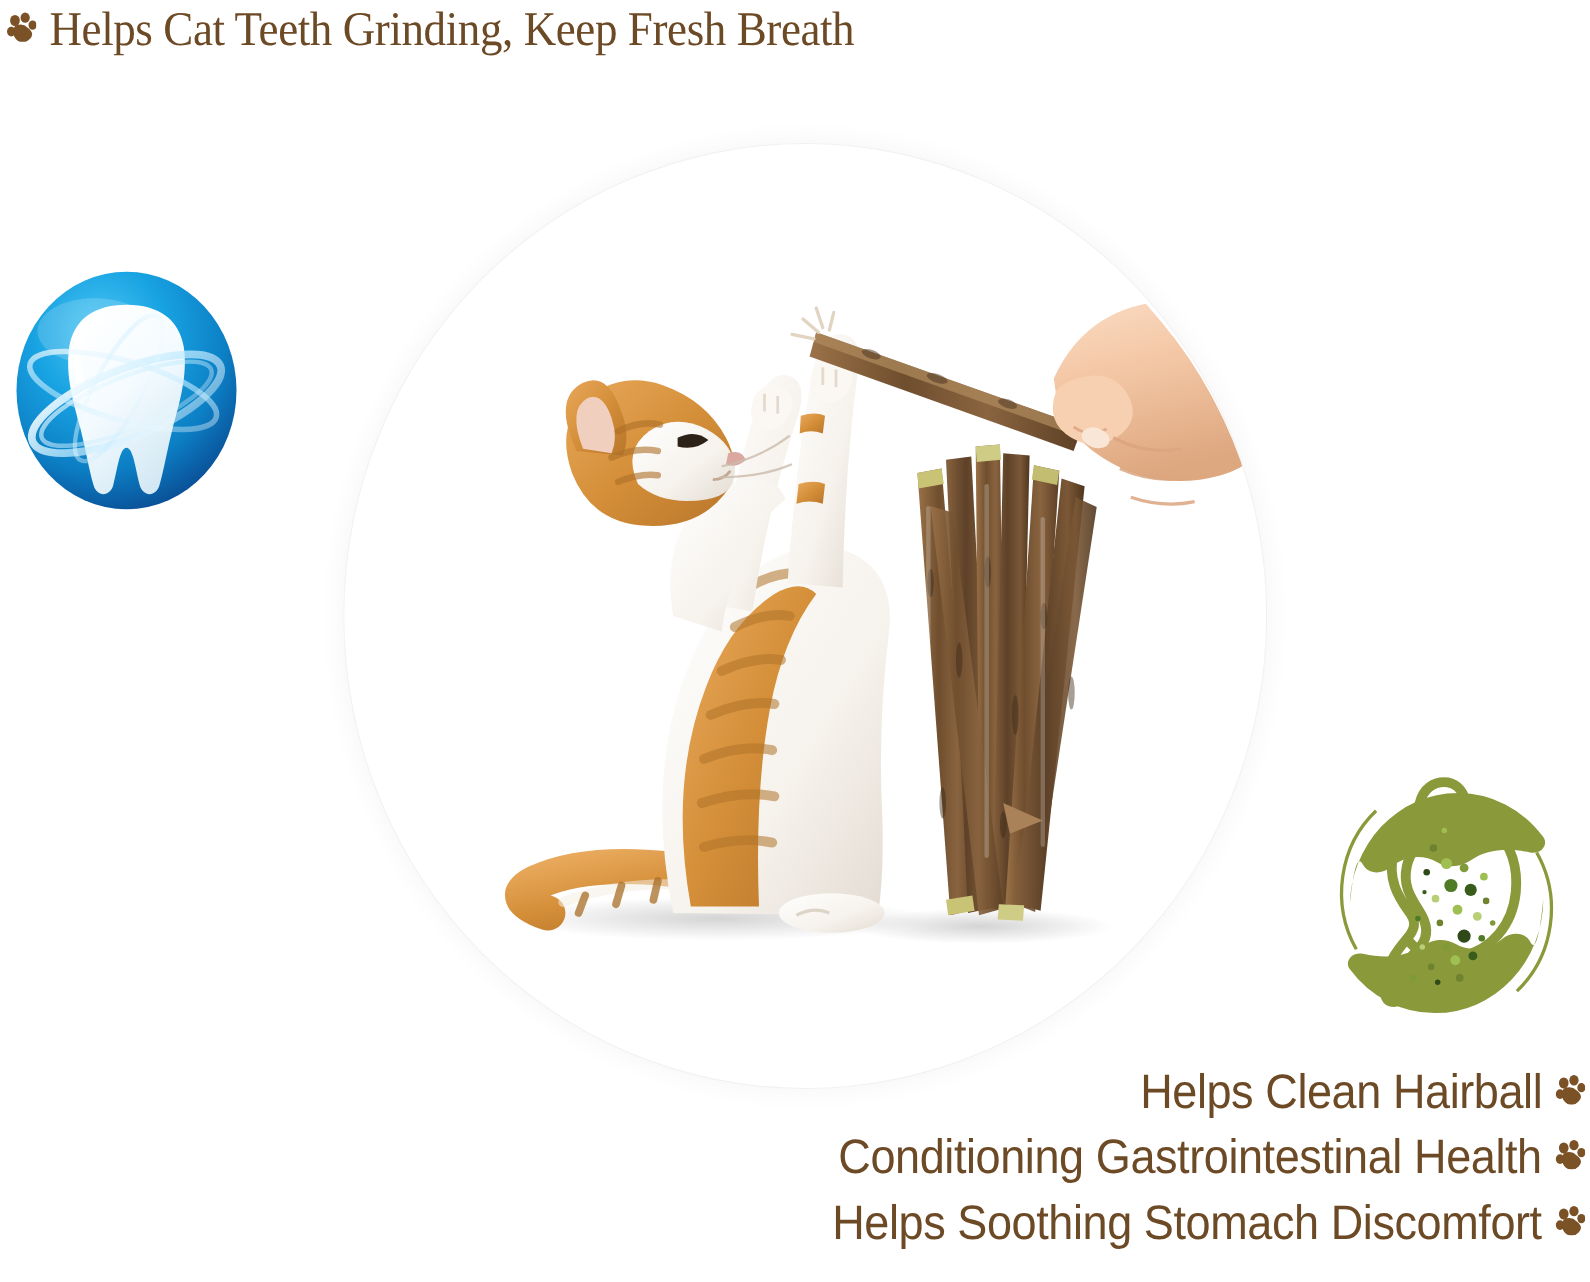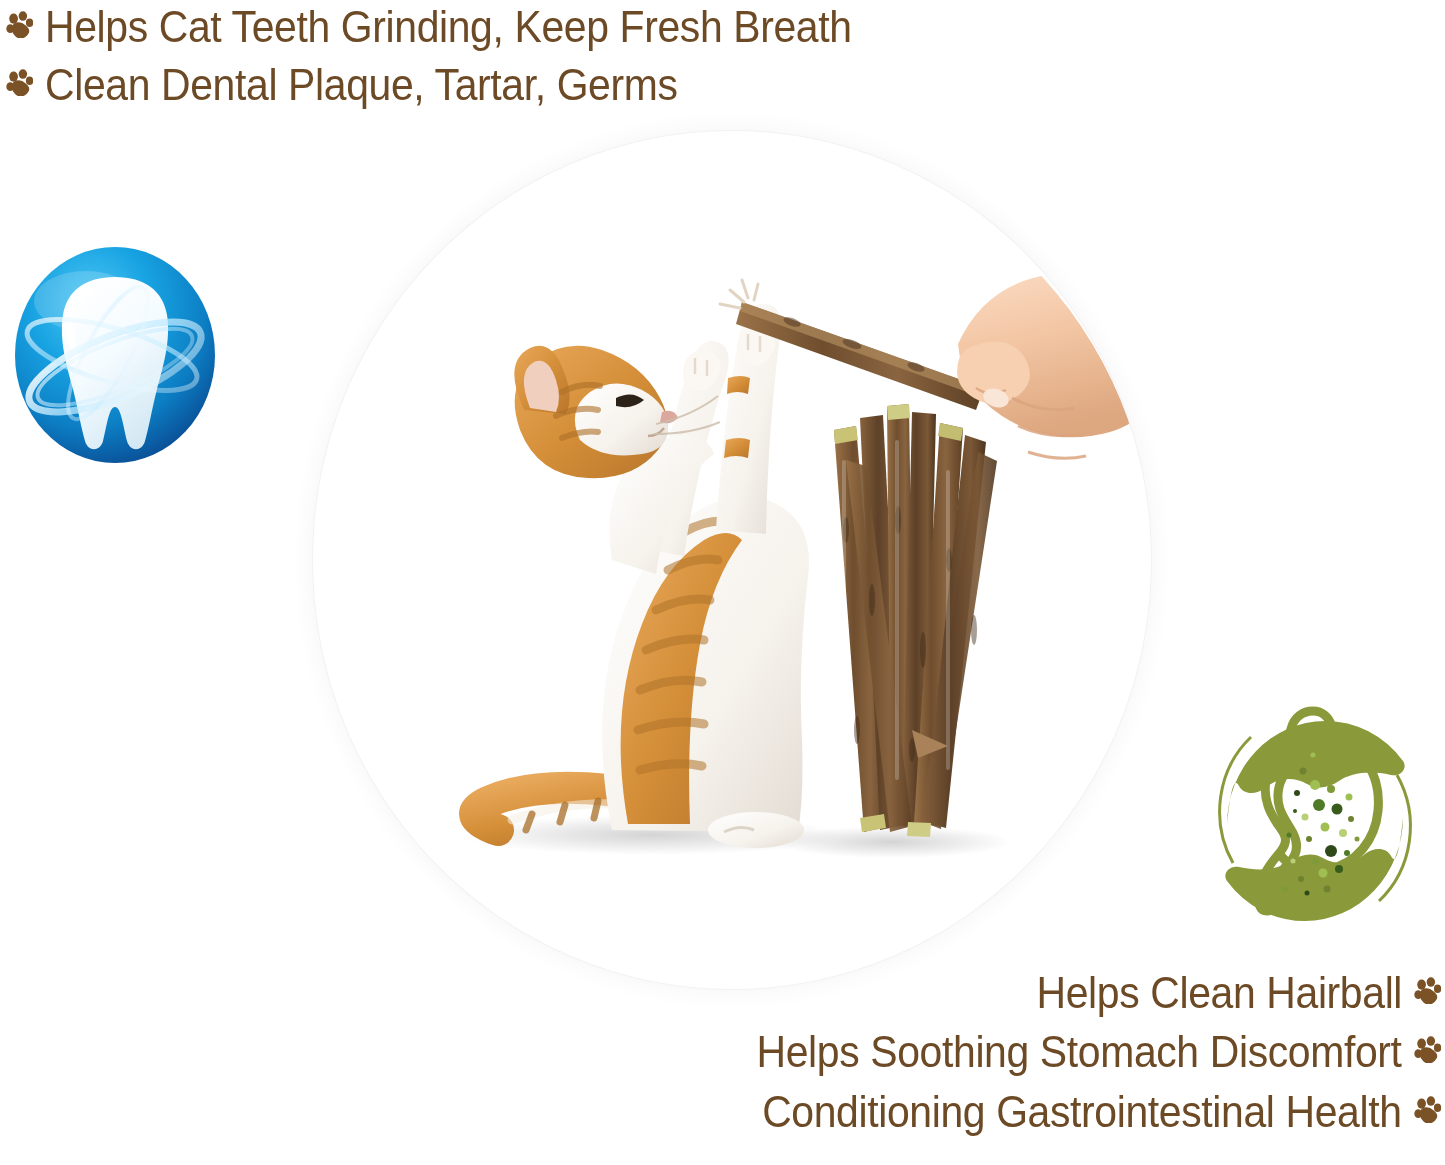--- a/index.html
+++ b/index.html
@@ -24,20 +24,21 @@
 
   
   .benefit-list{
     position:absolute;
     left:6px; top:2px;
     width:1120px;
   }
   .benefit-row{
     display:flex; align-items:flex-start; gap:12px;
     margin-bottom:9px;
+    font-family:Liberation Serif, serif;
   }
   .benefit-text{
     color:#6d4a26;
     font-size:44px;
     line-height:1.12;
     letter-spacing:-0.4px;
     font-weight:400;
     white-space:nowrap;
     transform:scaleX(0.93);
     transform-origin:left center;
@@ -409,70 +410,58 @@
         <ellipse cx="9" cy="9" rx="5.2" ry="6"></ellipse>
         <ellipse cx="20" cy="6" rx="5" ry="5.6"></ellipse>
         <ellipse cx="28" cy="14" rx="4.4" ry="5"></ellipse>
         <ellipse cx="5" cy="21" rx="4.6" ry="5.2"></ellipse>
         <path d="M9 15 q8 -4 14 2 q8 6 2 12 q-7 7 -14 1 q-7 -7 -2 -15 z"></path>
       </g>
     </svg>
     <div class="benefit-text">Helps Cat Teeth Grinding, Keep Fresh Breath</div>
   </div>
 
-  <div class="benefit-row">
-    <svg class="paw" width="27" height="27" viewBox="0 0 32 32">
-      <g fill="#7a5226">
-        <ellipse cx="9" cy="9" rx="5.2" ry="6"></ellipse>
-        <ellipse cx="20" cy="6" rx="5" ry="5.6"></ellipse>
-        <ellipse cx="28" cy="14" rx="4.4" ry="5"></ellipse>
-        <ellipse cx="5" cy="21" rx="4.6" ry="5.2"></ellipse>
-        <path d="M9 15 q8 -4 14 2 q8 6 2 12 q-7 7 -14 1 q-7 -7 -2 -15 z"></path>
-      </g>
-    </svg>
-    <div class="benefit-text">Clean Dental Plaque, Tartar, Germs</div>
-  </div>
 
 
 </div>
 
 <div class="benefit-list-right">
 
   <div class="benefit-row-r">
     <div class="benefit-text-r">Helps Clean Hairball</div>
     <svg class="paw" width="27" height="27" viewBox="0 0 32 32">
       <g fill="#7a5226">
         <ellipse cx="9" cy="9" rx="5.2" ry="6"></ellipse>
         <ellipse cx="20" cy="6" rx="5" ry="5.6"></ellipse>
         <ellipse cx="28" cy="14" rx="4.4" ry="5"></ellipse>
         <ellipse cx="5" cy="21" rx="4.6" ry="5.2"></ellipse>
         <path d="M9 15 q8 -4 14 2 q8 6 2 12 q-7 7 -14 1 q-7 -7 -2 -15 z"></path>
       </g>
     </svg>
   </div>
 
   <div class="benefit-row-r">
+    <div class="benefit-text-r">Conditioning Gastrointestinal Health</div>
+    <svg class="paw" width="27" height="27" viewBox="0 0 32 32">
+      <g fill="#7a5226">
+        <ellipse cx="9" cy="9" rx="5.2" ry="6"></ellipse>
+        <ellipse cx="20" cy="6" rx="5" ry="5.6"></ellipse>
+        <ellipse cx="28" cy="14" rx="4.4" ry="5"></ellipse>
+        <ellipse cx="5" cy="21" rx="4.6" ry="5.2"></ellipse>
+        <path d="M9 15 q8 -4 14 2 q8 6 2 12 q-7 7 -14 1 q-7 -7 -2 -15 z"></path>
+      </g>
+    </svg>
+  </div>
+
+  <div class="benefit-row-r">
     <div class="benefit-text-r">Helps Soothing Stomach Discomfort</div>
     <svg class="paw" width="27" height="27" viewBox="0 0 32 32">
       <g fill="#7a5226">
         <ellipse cx="9" cy="9" rx="5.2" ry="6"></ellipse>
         <ellipse cx="20" cy="6" rx="5" ry="5.6"></ellipse>
         <ellipse cx="28" cy="14" rx="4.4" ry="5"></ellipse>
         <ellipse cx="5" cy="21" rx="4.6" ry="5.2"></ellipse>
         <path d="M9 15 q8 -4 14 2 q8 6 2 12 q-7 7 -14 1 q-7 -7 -2 -15 z"></path>
       </g>
     </svg>
   </div>
 
-  <div class="benefit-row-r">
-    <div class="benefit-text-r">Conditioning Gastrointestinal Health</div>
-    <svg class="paw" width="27" height="27" viewBox="0 0 32 32">
-      <g fill="#7a5226">
-        <ellipse cx="9" cy="9" rx="5.2" ry="6"></ellipse>
-        <ellipse cx="20" cy="6" rx="5" ry="5.6"></ellipse>
-        <ellipse cx="28" cy="14" rx="4.4" ry="5"></ellipse>
-        <ellipse cx="5" cy="21" rx="4.6" ry="5.2"></ellipse>
-        <path d="M9 15 q8 -4 14 2 q8 6 2 12 q-7 7 -14 1 q-7 -7 -2 -15 z"></path>
-      </g>
-    </svg>
-  </div>
-
 </div>
 
 </body></html>

